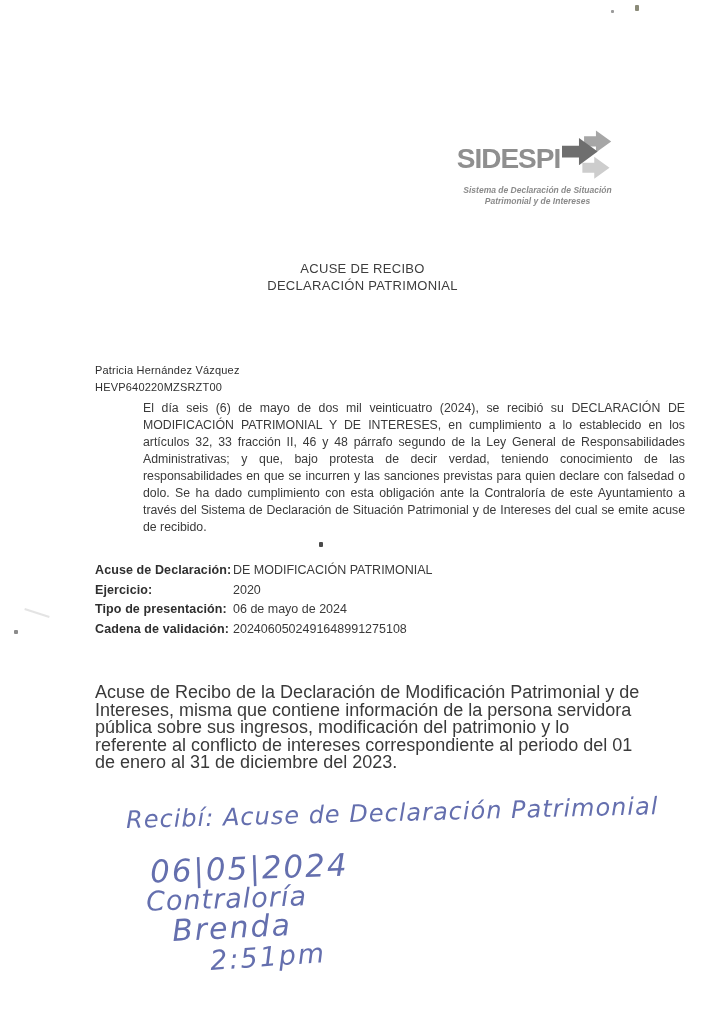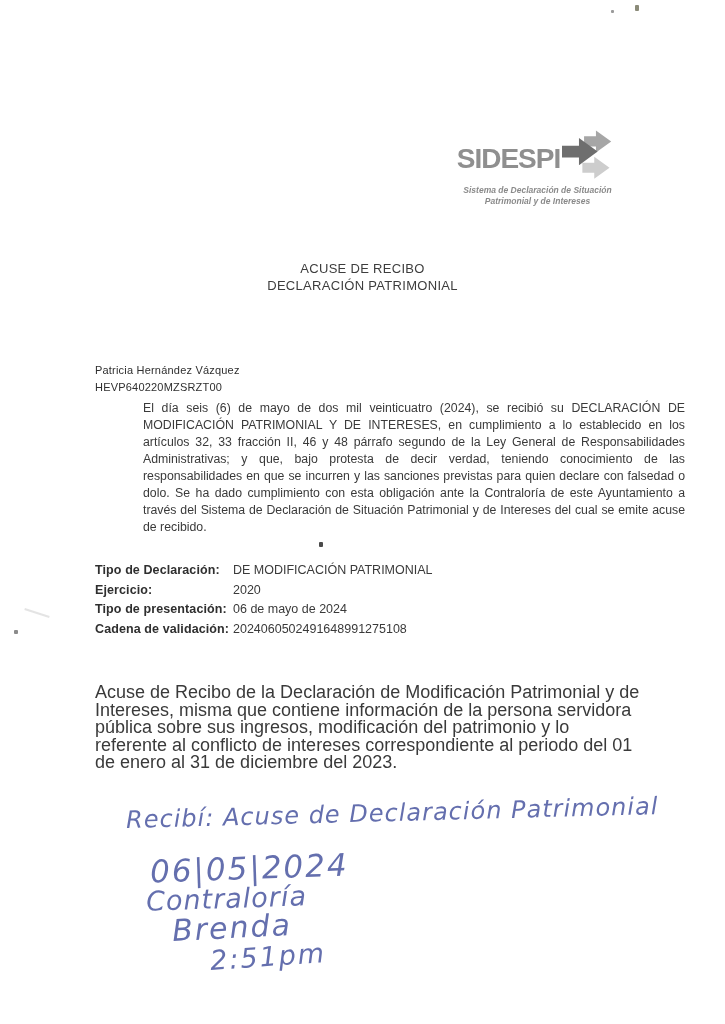--- a/index.html
+++ b/index.html
@@ -110,21 +110,21 @@
 
   <div class="declarant">
     <div>Patricia Hernández Vázquez</div>
     <div>HEVP640220MZSRZT00</div>
   </div>
 
   <div class="body-par">El día seis (6) de mayo de dos mil veinticuatro (2024), se recibió su DECLARACIÓN DE MODIFICACIÓN PATRIMONIAL Y DE INTERESES, en cumplimiento a lo establecido en los artículos 32, 33 fracción II, 46 y 48 párrafo segundo de la Ley General de Responsabilidades Administrativas; y que, bajo protesta de decir verdad, teniendo conocimiento de las responsabilidades en que se incurren y las sanciones previstas para quien declare con falsedad o dolo. Se ha dado cumplimiento con esta obligación ante la Contraloría de este Ayuntamiento a través del Sistema de Declaración de Situación Patrimonial y de Intereses del cual se emite acuse de recibido.</div>
 
   <div class="details">
     <div class="detail-row">
-      <span class="detail-label">Tipo de Declaración:</span>
+      <span class="detail-label">Acuse de Declaración:</span>
       <span class="detail-value">DE MODIFICACIÓN PATRIMONIAL</span>
     </div>
     <div class="detail-row">
       <span class="detail-label">Ejercicio:</span>
       <span class="detail-value">2020</span>
     </div>
     <div class="detail-row">
       <span class="detail-label">Tipo de presentación:</span>
       <span class="detail-value">06 de mayo de 2024</span>
     </div>

